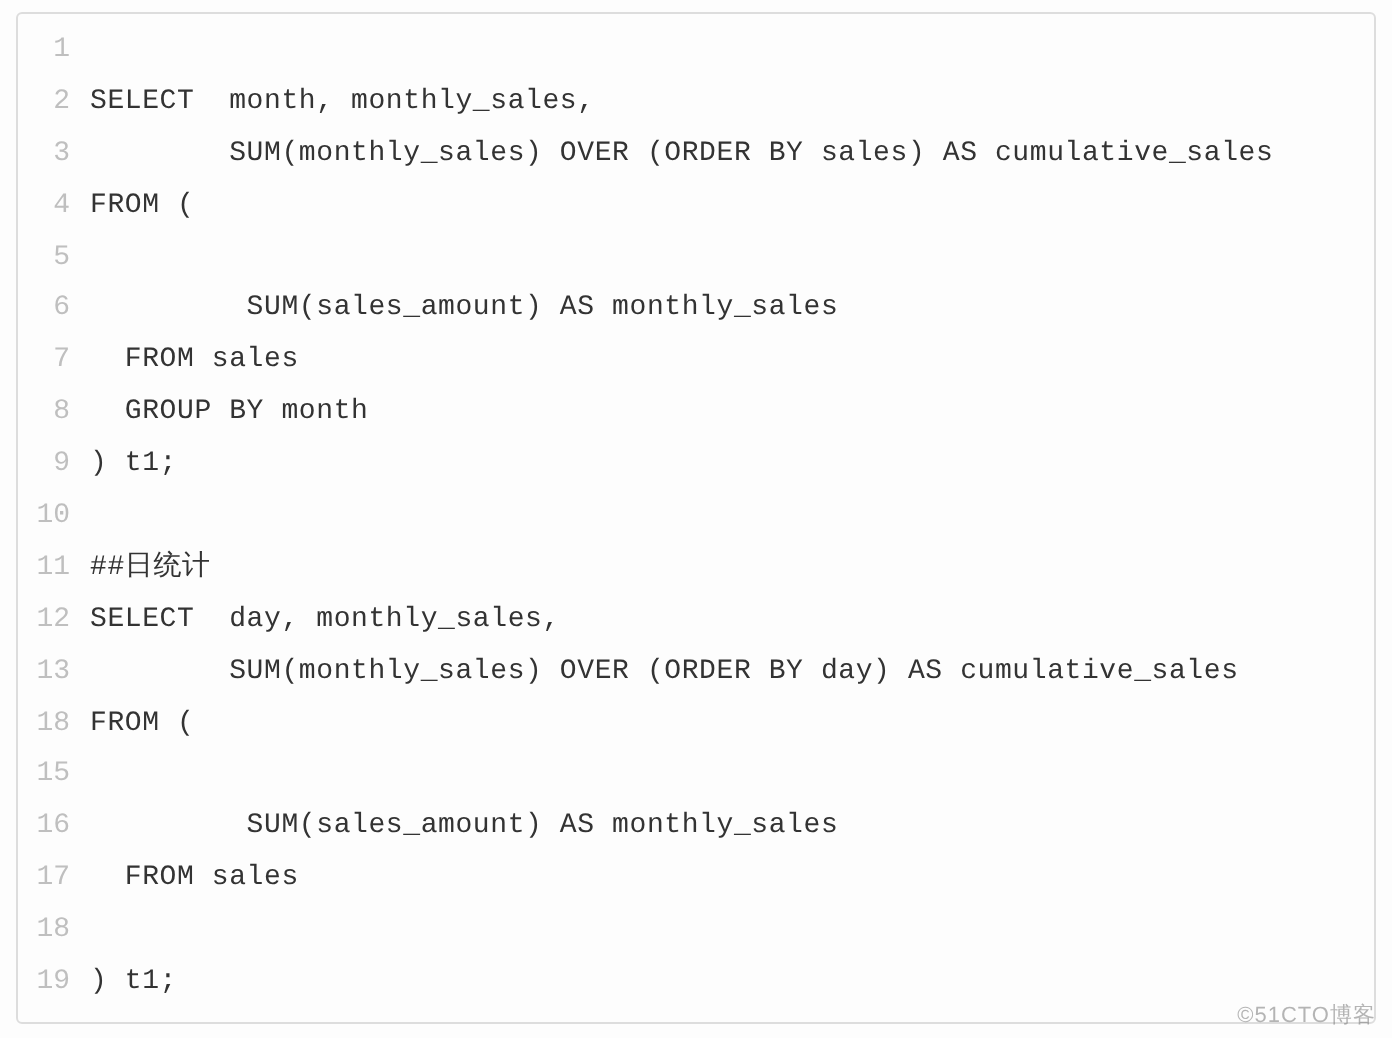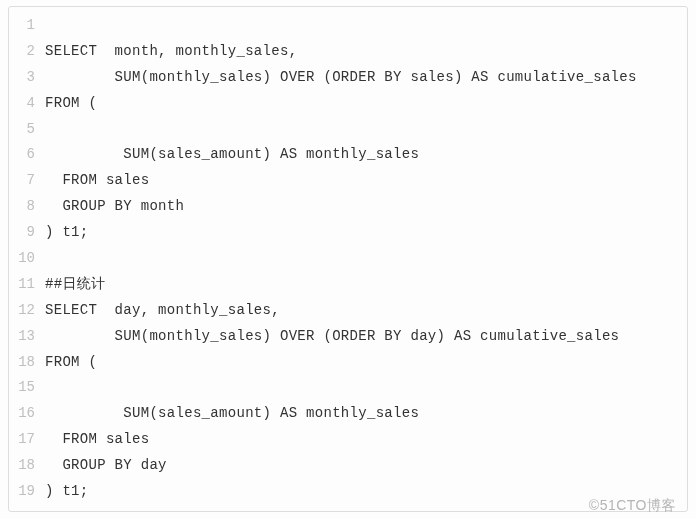--- a/index.html
+++ b/index.html
@@ -35,24 +35,24 @@
     color: #bfbfbf;
     padding-right: 10px;
     user-select: none;
   }
   .code-text {
     color: #333;
     letter-spacing: 0.3px;
   }
   .watermark {
     position: absolute;
-    right: 20px;
+    right: 8px;
     bottom: 4px;
     color: rgba(120,120,120,0.55);
-    font-size: 14px;
+    font-size: 11px;
     font-family: Arial, "Microsoft YaHei", sans-serif;
     letter-spacing: 0.5px;
   }
 </style>
 </head>
 <body>
 
 <div class="code-container">
   <div class="code-line">
     <span class="ln">1</span>
@@ -114,21 +114,20 @@
   <div class="code-line">
     <span class="ln">16</span>
     <span class="code-text">         SUM(sales_amount) AS monthly_sales</span>
   </div>
   <div class="code-line">
     <span class="ln">17</span>
     <span class="code-text">  FROM sales</span>
   </div>
   <div class="code-line">
     <span class="ln">18</span>
-    <span class="code-text">  GROUP BY day</span>
   </div>
   <div class="code-line">
     <span class="ln">19</span>
     <span class="code-text">) t1;</span>
   </div>
 </div>
 
 <div class="watermark">©51CTO博客</div>
 
 </body></html>

